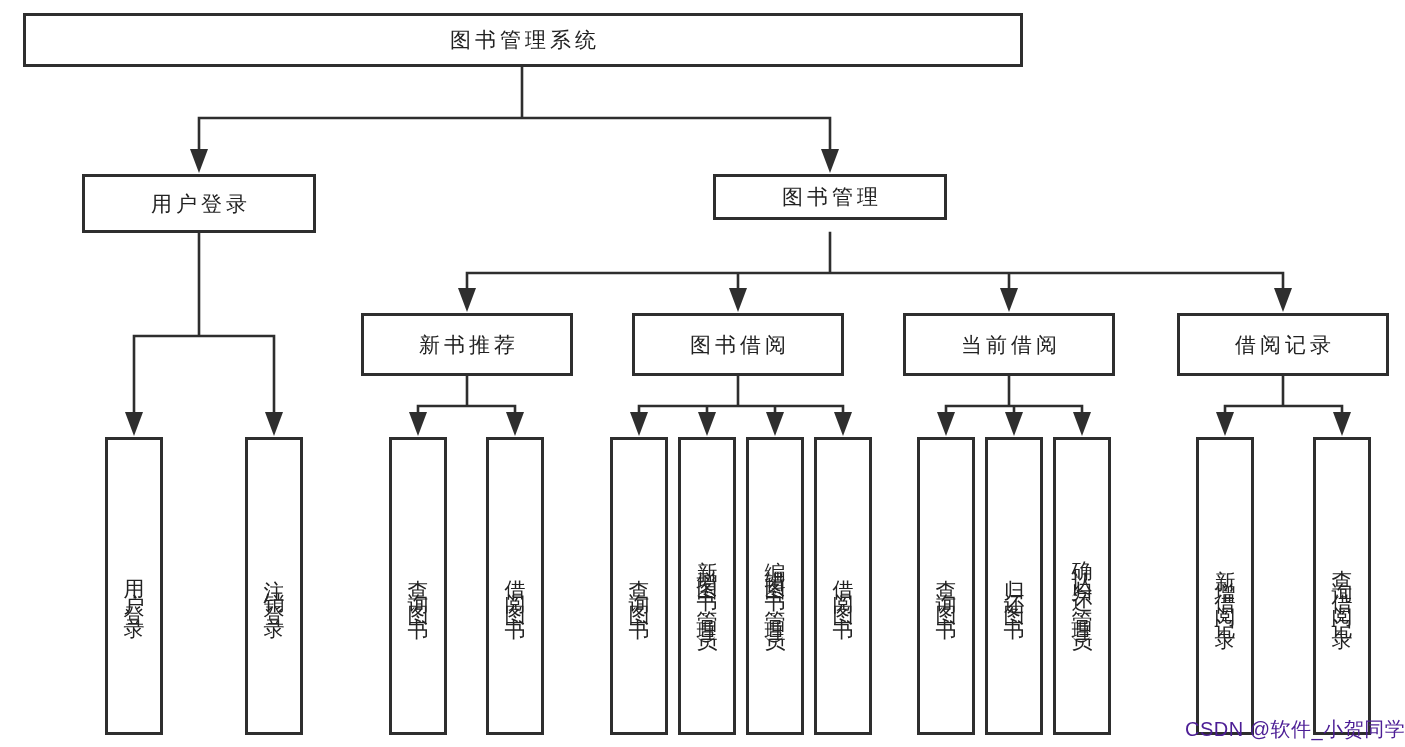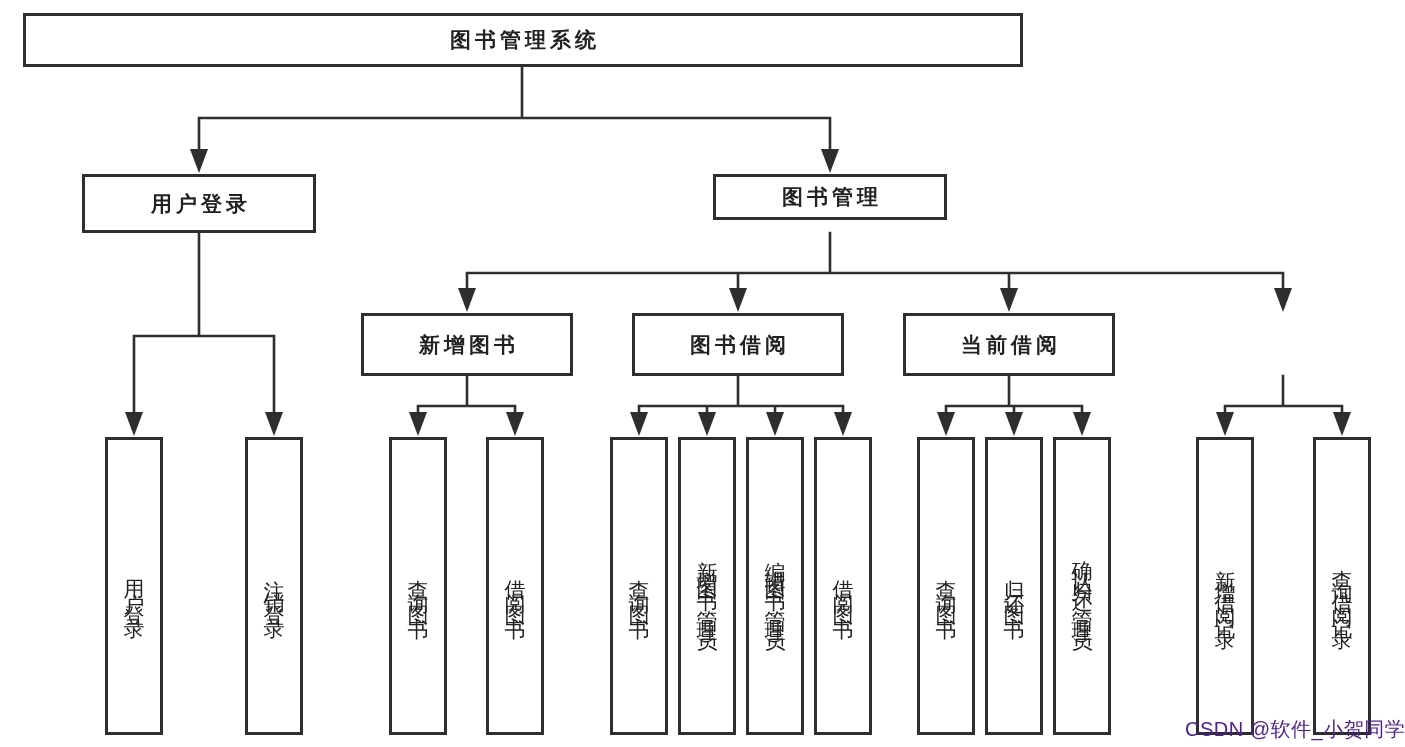--- a/index.html
+++ b/index.html
@@ -8,21 +8,21 @@
     font-family:"Liberation Sans","DejaVu Sans",sans-serif;color:#222222;
   }
   .wires{position:absolute;left:0;top:0;width:1405px;height:747px;}
   .wires path{stroke:#2e2e2e;stroke-width:2.6;fill:none;stroke-linecap:square;}
   .wires polygon{fill:#2e2e2e;stroke:none;}
   .box{
     position:absolute;box-sizing:border-box;background:#ffffff;border:3px solid #2e2e2e;
     display:flex;align-items:center;justify-content:center;
     font-size:21px;color:#222222;white-space:nowrap;
   }
-  .hbox{letter-spacing:4px;padding-left:4px;font-weight:bold;}
+  .hbox{letter-spacing:4px;padding-left:4px;}
   .vbox{
     writing-mode:vertical-rl;text-orientation:mixed;
     width:58px;top:437px;height:298px;padding-top:6px;
   }
   .v4{letter-spacing:13px;}
   .v6{letter-spacing:12px;}
   .v9{letter-spacing:10px;}
   .watermark{
     position:absolute;left:1185px;top:716px;font-size:20px;color:#4c1d95;
     letter-spacing:0.5px;white-space:nowrap;
@@ -74,23 +74,24 @@
       <polygon points="1216,412 1234,412 1225,436"></polygon>
       <polygon points="1333,412 1351,412 1342,436"></polygon>
     </g>
   </svg>
 
   <div class="box hbox" style="left:23px;top:13px;width:1000px;height:54px">图书管理系统</div>
 
   <div class="box hbox" style="left:82px;top:174px;width:234px;height:59px">用户登录</div>
   <div class="box hbox" style="left:713px;top:174px;width:234px;height:46px">图书管理</div>
 
-  <div class="box hbox" style="left:361px;top:313px;width:212px;height:63px">新增图书</div>
+  <div class="box hbox" style="left:361px;top:313px;width:212px;height:63px">新书推荐</div>
   <div class="box hbox" style="left:903px;top:313px;width:212px;height:63px">当前借阅</div>
   <div class="box hbox" style="left:632px;top:313px;width:212px;height:63px">图书借阅</div>
+  <div class="box hbox" style="left:1177px;top:313px;width:212px;height:63px">借阅记录</div>
 
   <div class="box vbox v4" style="left:105px">用户登录</div>
   <div class="box vbox v4" style="left:245px">注销登录</div>
 
   <div class="box vbox v4" style="left:389px">查询图书</div>
   <div class="box vbox v4" style="left:486px">借阅图书</div>
 
   <div class="box vbox v4" style="left:610px">查询图书</div>
   <div class="box vbox v9" style="left:678px">新增图书（管理员）</div>
   <div class="box vbox v9" style="left:746px">编辑图书（管理员）</div>

